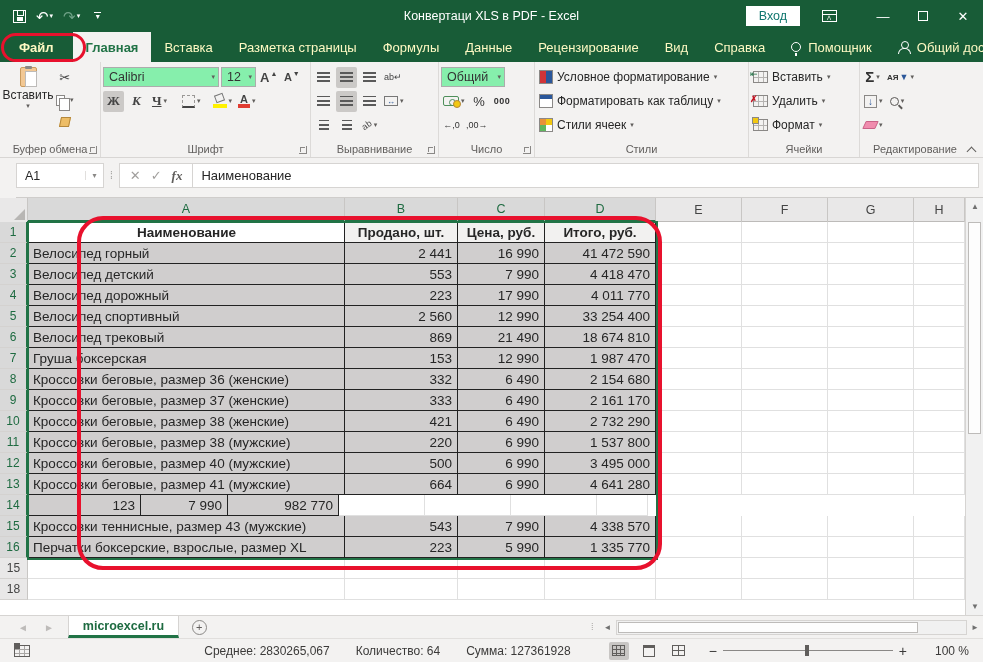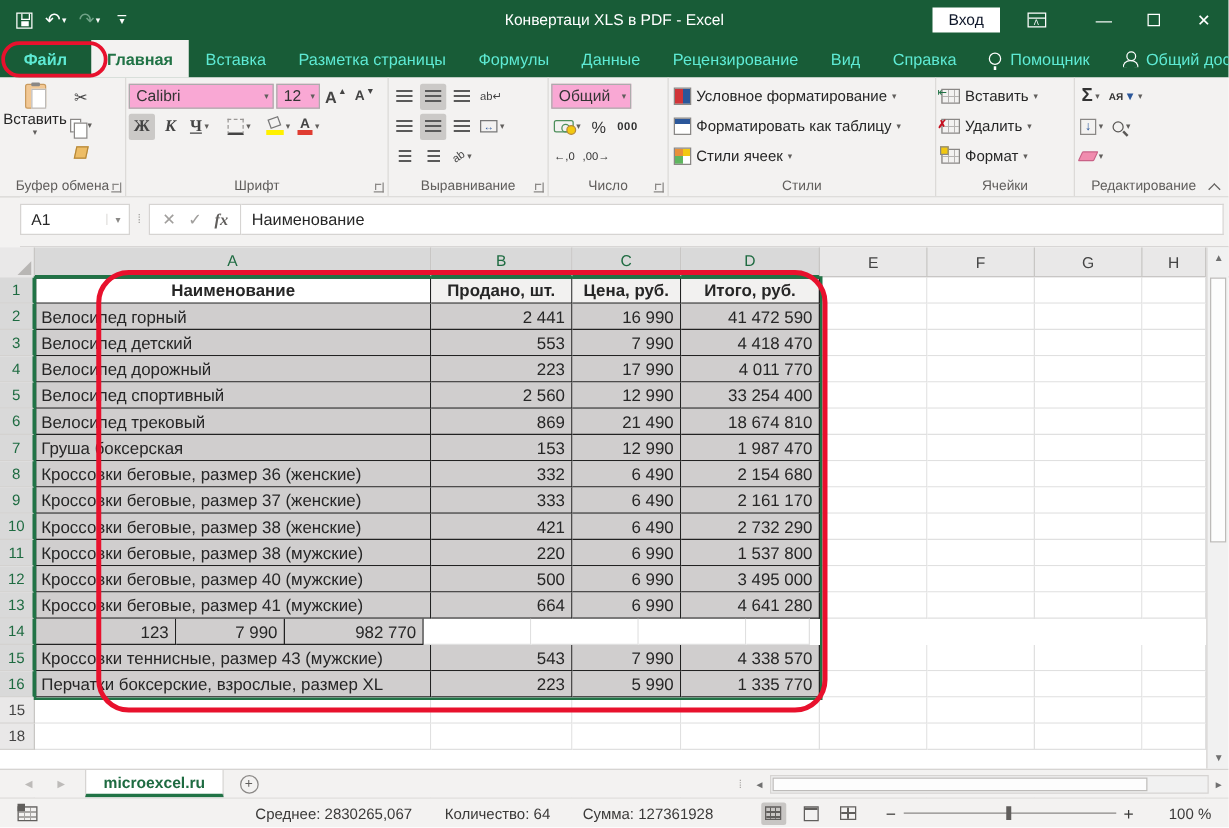--- a/index.html
+++ b/index.html
@@ -15,50 +15,50 @@
   .floppy:before { content:''; position:absolute; top:0; left:3px; width:5px; height:4px; border:1px solid #fff; border-top:none; }
   .floppy:after { content:''; position:absolute; bottom:1px; left:3px; width:6px; height:4px; background:#fff; }
   .glyph-undo { font-size:15px; line-height:15px; }
   .dim { color:#6FA287; }
   .tiny-caret { font-size:7px; margin-left:1px; color:#fff; }
   .qat-more { display:flex; flex-direction:column; align-items:center; margin-left:4px; }
   .qat-more .bar { width:7px; height:1px; background:#fff; margin-bottom:1px; }
   .qat-more .v { font-size:8px; line-height:6px; }
   .win-title { position:absolute; left:50%; transform:translateX(-50%); font-size:12.5px; color:#fff; white-space:nowrap; }
   .tb-right { margin-left:auto; display:flex; align-items:center; height:32px; }
-  .signin-btn { background:#fff; color:#0f172a; font-size:12.5px; padding:3px 13px; margin-right:22px; border:none; font-family:inherit; }
+  .signin-btn { background:#fff; color:#0f766e; font-size:12.5px; padding:3px 13px; margin-right:22px; border:none; font-family:inherit; }
   .ribopt { position:relative; width:15px; height:12px; border:1px solid #fff; margin-right:26px; }
   .ribopt:before { content:''; position:absolute; left:0; right:0; top:3px; border-top:1px solid #fff; }
   .ribopt:after { content:'ᐱ'; position:absolute; left:4px; top:3px; font-size:6px; color:#fff; }
   .winbtn { width:40px; height:32px; display:flex; align-items:center; justify-content:center; color:#fff; font-size:13px; }
   .maxbox { width:10px; height:10px; border:1px solid #fff; }
 
   
   .tabrow { position:absolute; left:0; top:32px; width:983px; height:30px; background:#185C37; display:flex; align-items:stretch; }
-  .tab { display:flex; align-items:center; padding:0 13px; color:#5eead4; font-size:13px; white-space:nowrap; }
+  .tab { display:flex; align-items:center; padding:0 13px; color:#fef9c3; font-size:13px; white-space:nowrap; }
   .tab.file { padding:0 19px; font-weight:bold; }
   .tab.active { background:#F3F2F1; color:#217346; font-weight:bold; }
   .tabrow .right-tabs { margin-left:auto; display:flex; align-items:stretch; }
   .bulb { position:relative; width:10px; height:10px; border:1px solid #fff; border-radius:50%; margin-right:7px; }
   .bulb:after { content:''; position:absolute; left:3px; top:10px; width:2px; height:3px; background:#fff; }
   .person { position:relative; width:12px; height:12px; margin-right:7px; }
   .person:before { content:''; position:absolute; left:3px; top:0; width:6px; height:6px; border:1px solid #fff; border-radius:50%; }
   .person:after { content:''; position:absolute; left:0; top:7px; width:11px; height:5px; border:1px solid #fff; border-bottom:none; border-radius:6px 6px 0 0; }
 
   
   .ribbon { position:absolute; left:0; top:62px; width:983px; height:96px; background:#F3F2F1; display:flex; border-bottom:1px solid #D8D6D4; }
   .group { position:relative; display:flex; flex-direction:column; border-right:1px solid #DCDAD8; padding:3px 2px 0 2px; }
   .group-label { position:absolute; bottom:2px; left:0; right:0; text-align:center; font-size:11px; color:#605E5C; white-space:nowrap; }
   .dlg { position:absolute; right:3px; bottom:3px; width:8px; height:8px; border-right:1px solid #8A8886; border-bottom:1px solid #8A8886; }
   .dlg:before { content:''; position:absolute; left:1px; top:1px; width:4px; height:4px; border-left:1px solid #8A8886; border-top:1px solid #8A8886; }
   .rrow { display:flex; align-items:center; gap:2px; height:24px; }
   .rbtn { display:flex; align-items:center; justify-content:center; gap:2px; height:21px; min-width:21px; padding:0 2px; color:#444; }
   .rbtn.pressed { background:#CBC9C7; border-radius:2px; }
   .caret { font-size:7px; color:#605E5C; }
-  .combo { background:#f9a8d4; border:1px solid #ACACAC; height:20px; font-size:12.5px; display:flex; align-items:center; justify-content:space-between; padding:0 3px 0 5px; color:#333; }
+  .combo { background:#86efac; border:1px solid #ACACAC; height:20px; font-size:12.5px; display:flex; align-items:center; justify-content:space-between; padding:0 3px 0 5px; color:#333; }
 
   
   .paste-big { display:flex; flex-direction:column; align-items:center; width:52px; padding-top:2px; }
   .clipboard { position:relative; width:17px; height:20px; background:#F2C894; border:1px solid #C99B5F; border-radius:2px; }
   .clipboard:before { content:''; position:absolute; left:4px; top:-2px; width:7px; height:3px; background:#8A8886; border-radius:1px; }
   .clipboard:after { content:''; position:absolute; left:4px; top:3px; width:10px; height:14px; background:#fff; border:1px solid #BDBBB9; }
   .paste-lbl { font-size:12px; margin-top:1px; color:#262626; }
   .clip-col { display:flex; flex-direction:column; gap:1px; padding-top:2px; }
   .scissors { font-size:13px; color:#444; }
   .copyic { position:relative; width:9px; height:11px; border:1px solid #8A8886; background:#fff; margin:2px 3px 0 0; }

